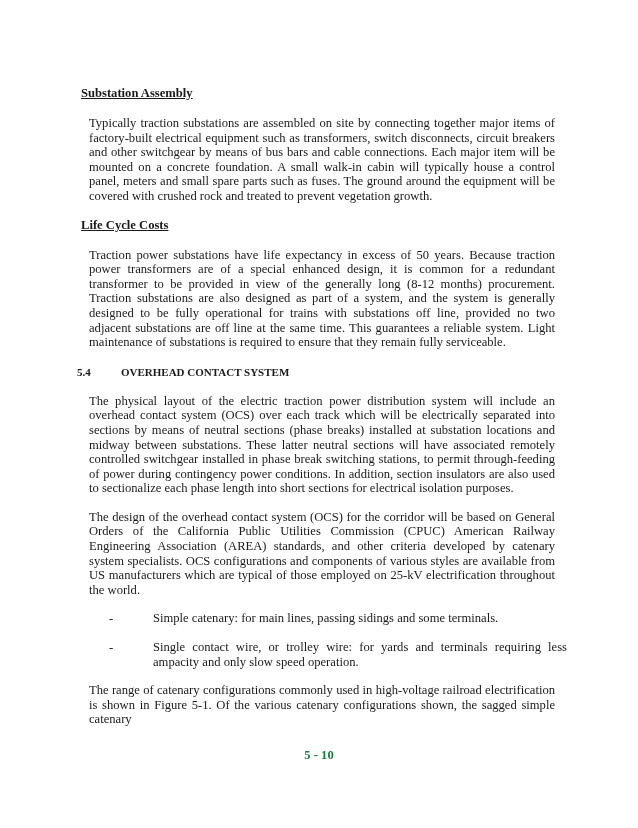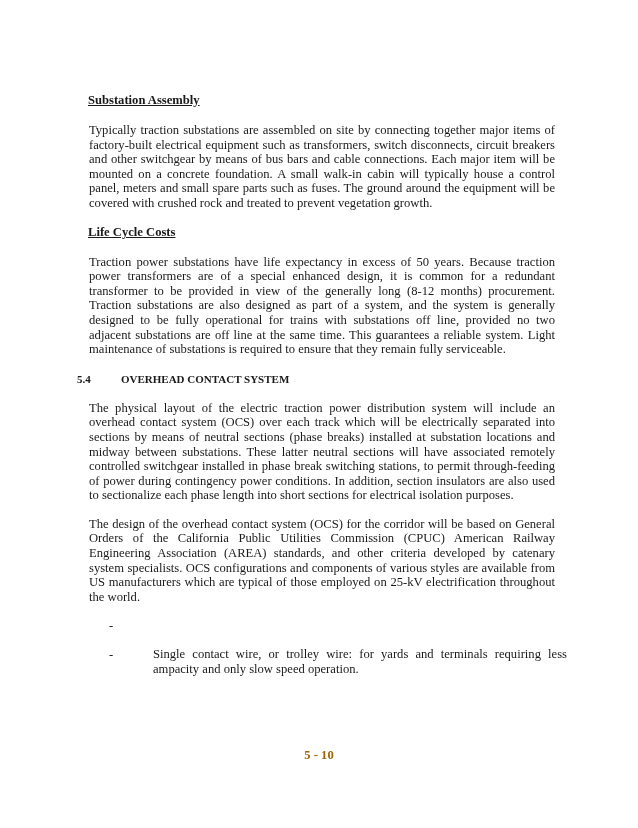--- a/index.html
+++ b/index.html
@@ -2,48 +2,50 @@
 <html><head>
   <meta charset="utf-8">
   <style>
     html, body { margin: 0; padding: 0; background: #ffffff; }
     body { width: 638px; height: 828px; position: relative; overflow: hidden; }
     .page {
       position: absolute; left: 77px; top: 82px; width: 490px;
       font-family: "Liberation Serif", serif; font-size: 12.6px; line-height: 14.6px;
       color: #1a1a1a;
     }
-    .heading-u { font-weight: bold; text-decoration: underline; margin: 11px; font-size: 12.6px; line-height: 15px; }
+    .heading-u { font-weight: bold; text-decoration: underline; margin: 4px; font-size: 12.6px; line-height: 15px; }
     .para { margin: 12px; text-align: justify; }
     .sec-title { font-weight: bold; margin: 0; font-size: 11px; line-height: 15px; }
     .sec-title .num { display: inline-block; width: 44px; }
     .bullet { display: flex; margin: 0; }
     .bullet .dash { width: 76px; padding-left: 32px; box-sizing: border-box; flex: none; }
     .bullet .btext { flex: 1; text-align: justify; }
-    .page-num { position: absolute; left: 0; width: 638px; top: 748px; text-align: center; font-family: "Liberation Serif", serif; font-weight: bold; font-size: 12.6px; color: #a16207; }
+    .page-num { position: absolute; left: 0; width: 638px; top: 748px; text-align: center; font-family: "Liberation Serif", serif; font-weight: bold; font-size: 12.6px; color: #15803d; }
   </style>
 </head>
 <body>
 
 <div class="page">
   <h3 class="heading-u">Substation Assembly</h3>
   <p class="para" style="margin-top:15px">Typically traction substations are assembled on site by connecting together major items of factory-built electrical equipment such as transformers, switch disconnects, circuit breakers and other switchgear by means of bus bars and cable connections.  Each major item will be mounted on a concrete foundation.  A small walk-in cabin will typically house a control panel, meters and small spare parts such as fuses.  The ground around the equipment will be covered with crushed rock and treated to prevent vegetation growth.</p>
 
   <h3 class="heading-u" style="margin-top:14px">Life Cycle Costs</h3>
   <p class="para" style="margin-top:15px">Traction power substations have life expectancy in excess of 50 years.  Because traction power transformers are of a special enhanced design, it is common for a redundant transformer to be provided in view of the generally long (8-12 months) procurement.  Traction substations are also designed as part of a system, and the system is generally designed to be fully operational for trains with substations off line, provided no two adjacent substations are off line at the same time.  This guarantees a reliable system.  Light maintenance of substations is required to ensure that they remain fully serviceable.</p>
 
   <h2 class="sec-title" style="margin-top:15px">
     <span class="num">5.4</span><span>OVERHEAD CONTACT SYSTEM</span>
   </h2>
   <p class="para" style="margin-top:14px">The physical layout of the electric traction power distribution system will include an overhead contact system (OCS) over each track which will be electrically separated into sections by means of neutral sections (phase breaks) installed at substation locations and midway between substations.  These latter neutral sections will have associated remotely controlled switchgear installed in phase break switching stations, to permit through-feeding of power during contingency power conditions.  In addition, section insulators are also used to sectionalize each phase length into short sections for electrical isolation purposes.</p>
   <p class="para" style="margin-top:14px">The design of the overhead contact system (OCS) for the corridor will be based on General Orders of the California Public Utilities Commission (CPUC)  American Railway Engineering Association (AREA) standards, and other criteria developed by catenary system specialists.  OCS configurations and components of various styles are available from US manufacturers which are typical of those employed on 25-kV electrification throughout the world.</p>
 
   <div class="bullet" style="margin-top:14px">
     <span class="dash">-</span>
+    <span class="btext">Simple catenary: for main lines, passing sidings and some terminals.</span>
   </div>
   <div class="bullet" style="margin-top:14px">
     <span class="dash">-</span>
     <span class="btext">Single contact wire, or trolley wire: for yards and terminals requiring less ampacity and only slow speed operation.</span>
   </div>
 
+  <p class="para" style="margin-top:14px">The range of catenary configurations commonly used in high-voltage railroad electrification is shown in Figure 5-1.  Of the various catenary configurations shown, the sagged simple catenary</p>
 </div>
 
 <div class="page-num">5 - 10</div>
 
 </body></html>

